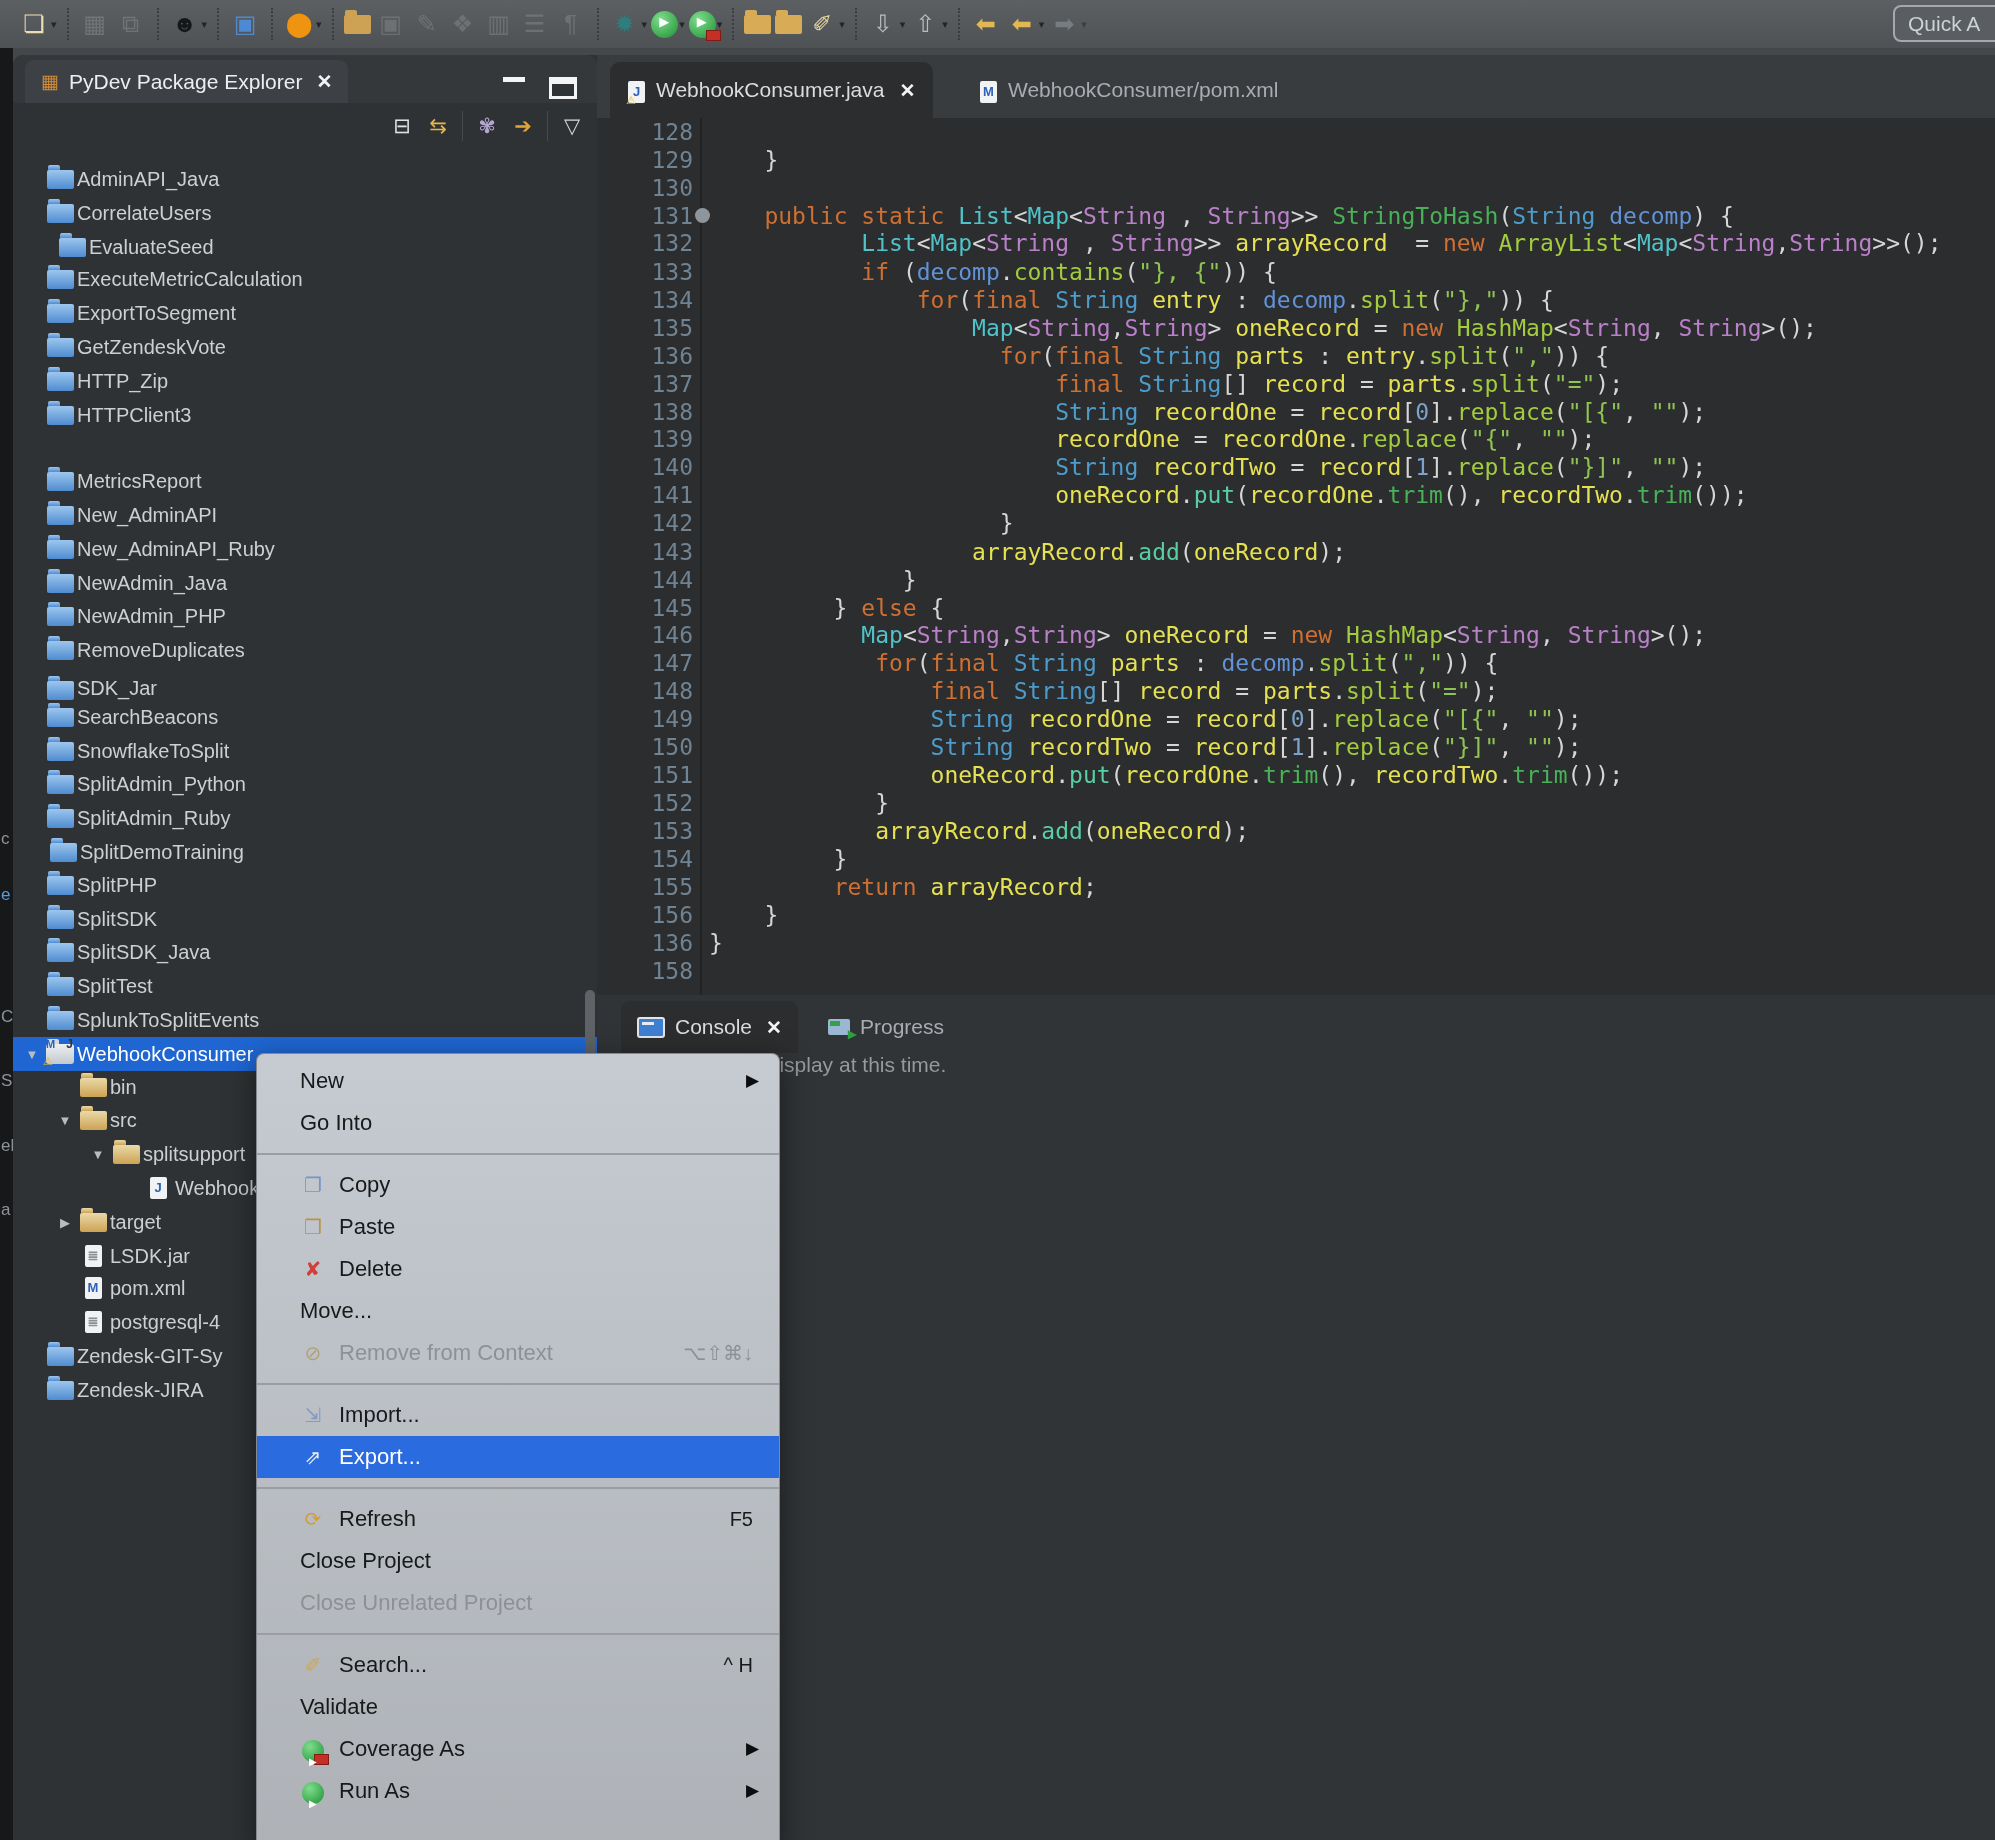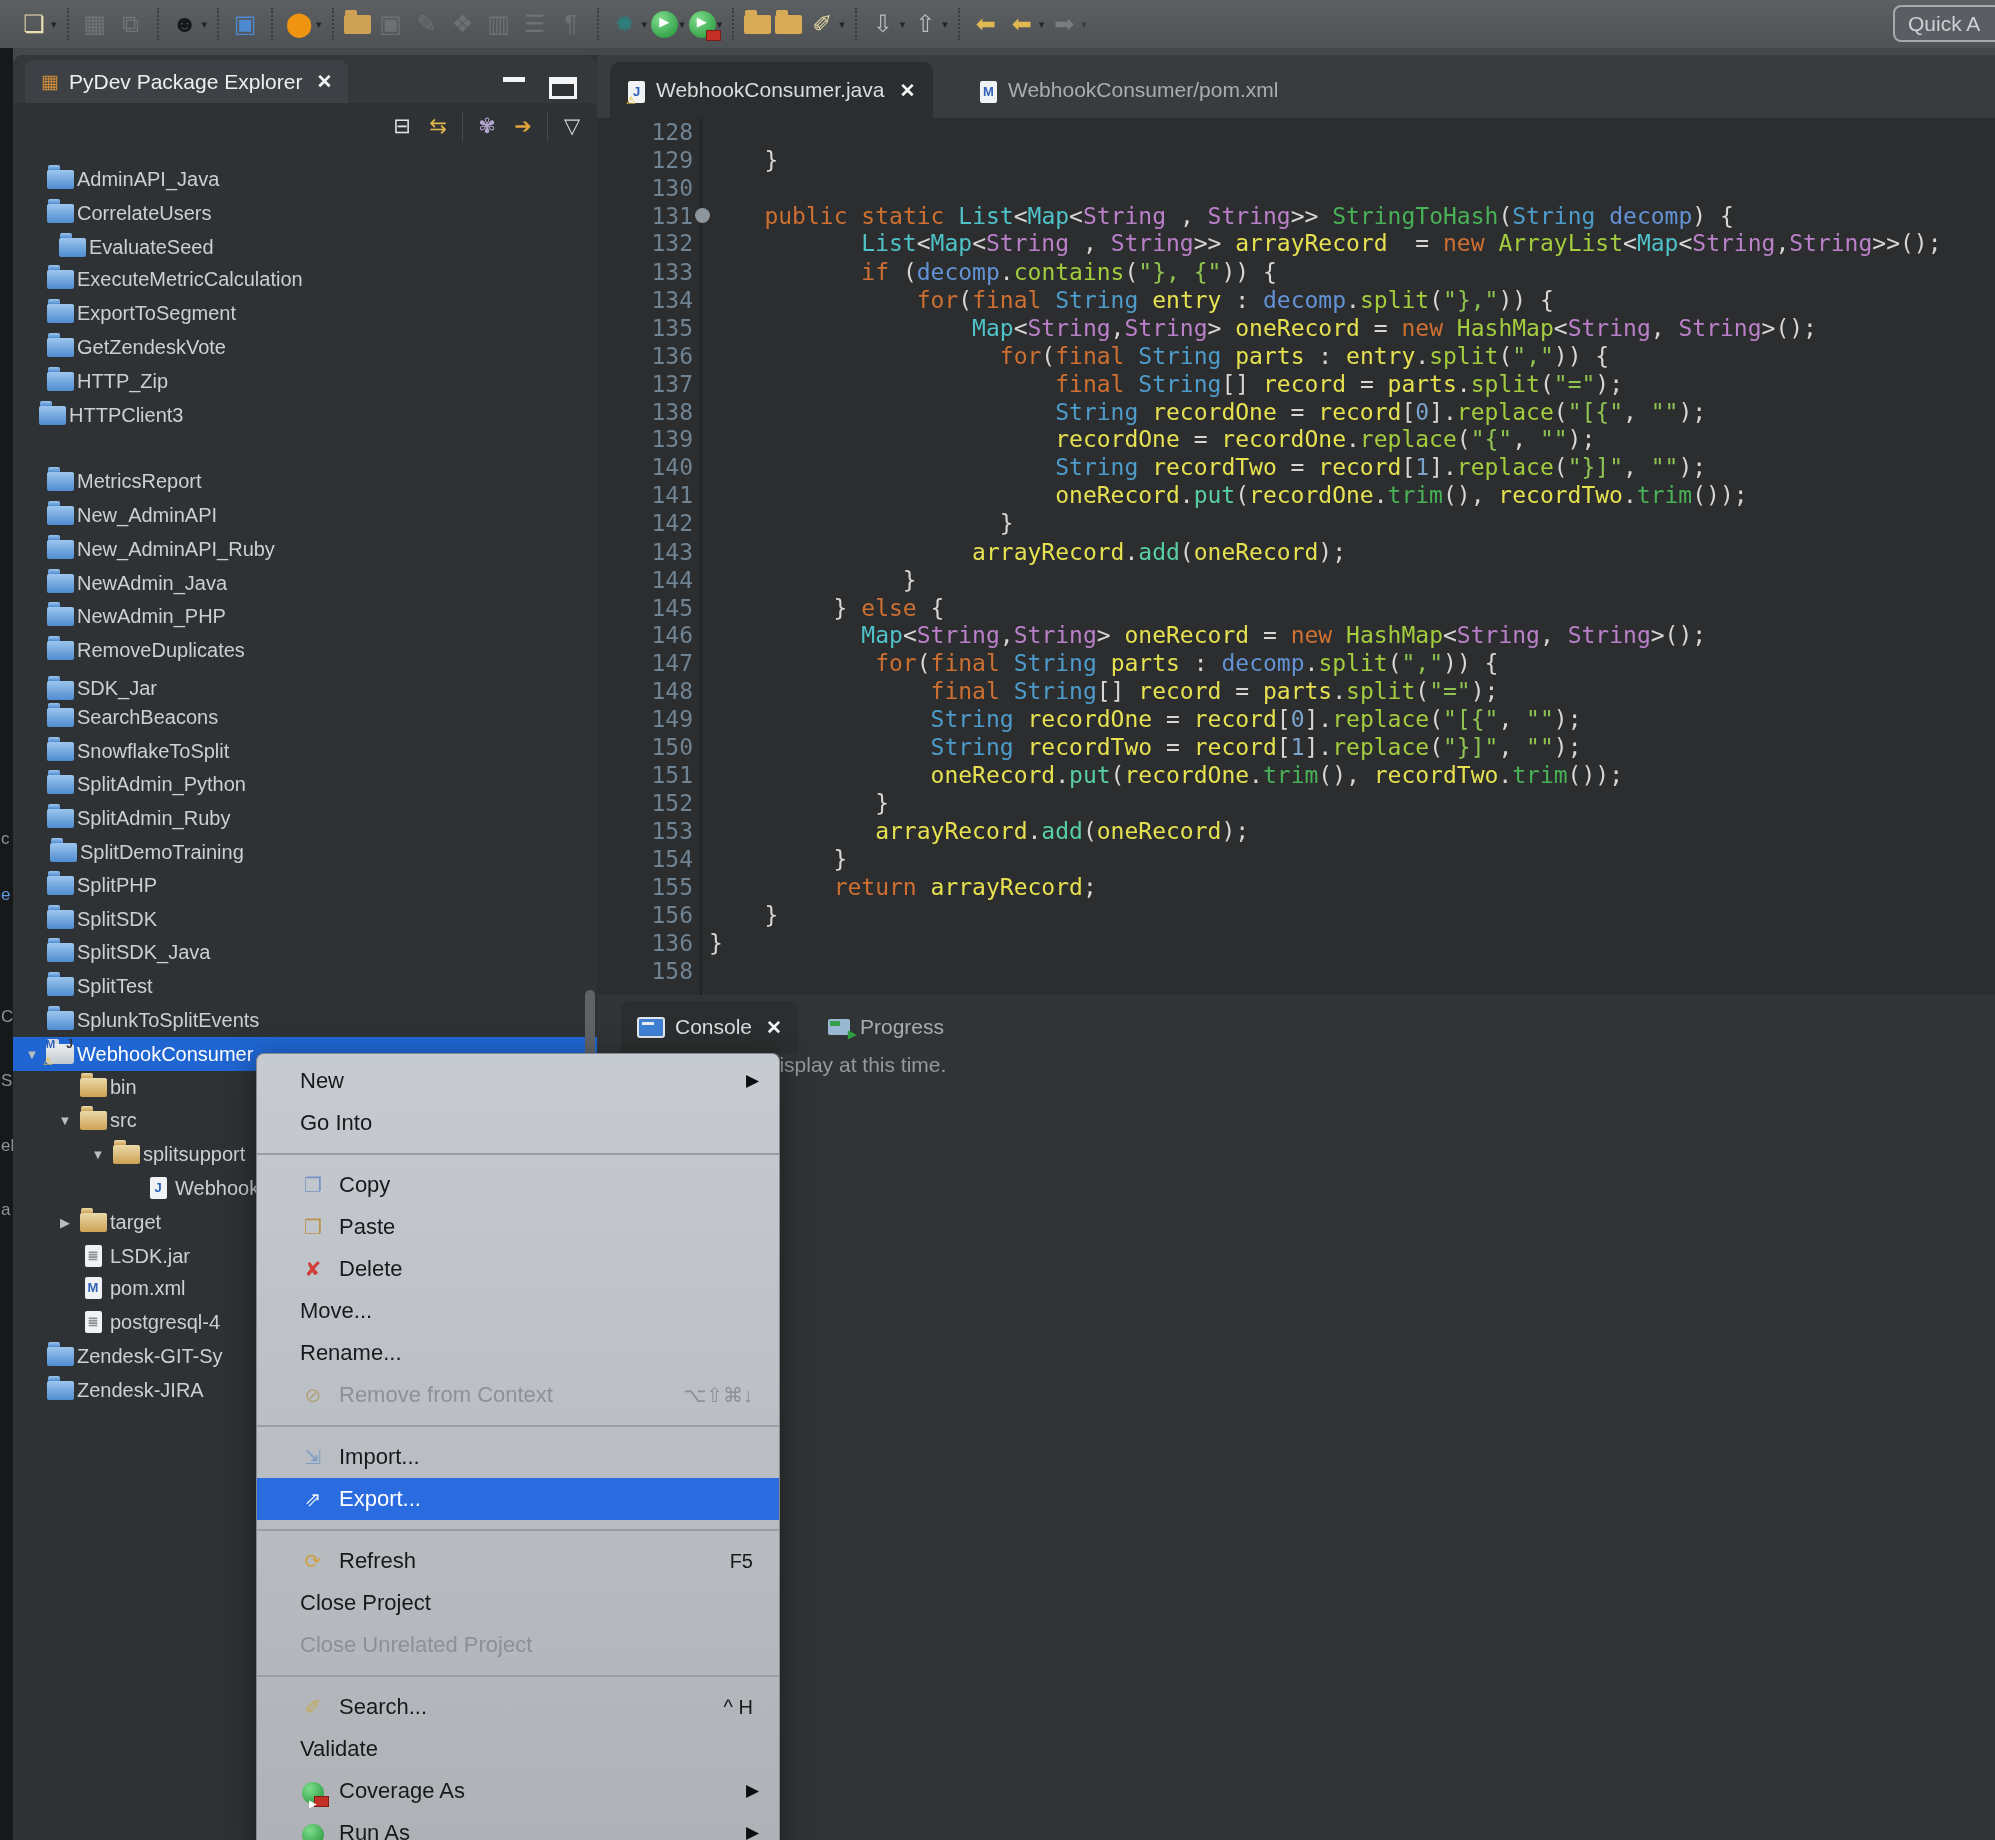--- a/index.html
+++ b/index.html
@@ -280,21 +280,21 @@
           </span>
           <span>GetZendeskVote</span>
         </div>
         <div class="trow" style="top: 202px; padding-left: 8px;">
           <span class="tarrow"></span>
           <span class="ticonbox">
             <span class="fold" style="background: linear-gradient(rgb(156, 198, 238), rgb(79, 140, 208));"></span>
           </span>
           <span>HTTP_Zip</span>
         </div>
-        <div class="trow" style="top: 236px; ">
+        <div class="trow" style="top: 236px; padding-left: 8px;">
           <span class="tarrow"></span>
           <span class="ticonbox">
             <span class="fold" style="background: linear-gradient(rgb(156, 198, 238), rgb(79, 140, 208));"></span>
           </span>
           <span>HTTPClient3</span>
         </div>
         <div class="trow" style="top: 302px; padding-left: 8px;">
           <span class="tarrow"></span>
           <span class="ticonbox">
             <span class="fold" style="background: linear-gradient(rgb(156, 198, 238), rgb(79, 140, 208));"></span>
@@ -562,21 +562,20 @@
   </div>
 
   <div class="menu" id="ctx-menu">
       <div class="mrow"><span>New</span><span class="msub">▶</span></div>
       <div class="mrow"><span>Go Into</span></div>
       <div class="msep"></div>
       <div class="mrow iconrow"><span class="mico" style="color: rgb(122, 147, 200);">❐</span><span>Copy</span></div>
       <div class="mrow iconrow"><span class="mico" style="color: rgb(185, 147, 78);">❒</span><span>Paste</span></div>
       <div class="mrow iconrow"><span class="mico" style="color: rgb(208, 64, 56);">✘</span><span>Delete</span></div>
       <div class="mrow"><span>Move...</span></div>
-      <div class="mrow"><span>Rename...</span></div>
       <div class="mrow iconrow disabled"><span class="mico" style="color: rgb(176, 160, 120);">⊘</span><span>Remove from Context</span><span class="msc">⌥⇧⌘↓</span></div>
       <div class="msep"></div>
       <div class="mrow iconrow"><span class="mico" style="color: rgb(126, 156, 196);">⇲</span><span>Import...</span></div>
       <div class="mrow iconrow selected"><span class="mico" style="color: rgb(232, 238, 246);">⇗</span><span>Export...</span></div>
       <div class="msep"></div>
       <div class="mrow iconrow"><span class="mico" style="color: rgb(207, 159, 62);">⟳</span><span>Refresh</span><span class="msc">F5</span></div>
       <div class="mrow"><span>Close Project</span></div>
       <div class="mrow disabled"><span>Close Unrelated Project</span></div>
       <div class="msep"></div>
       <div class="mrow iconrow"><span class="mico" style="color: rgb(200, 168, 90);">✐</span><span>Search...</span><span class="msc">^ H</span></div>

